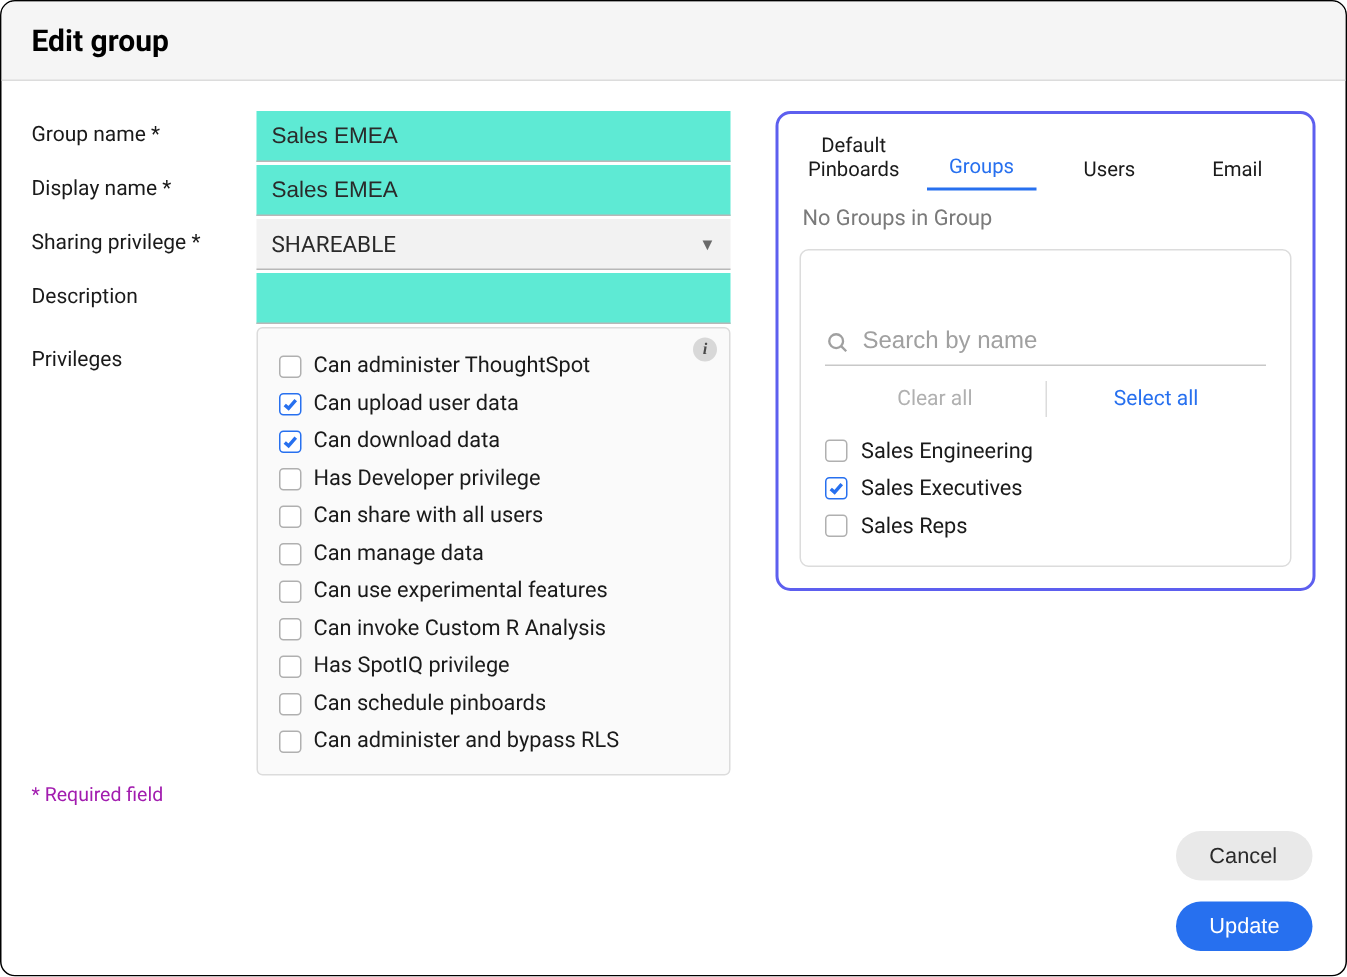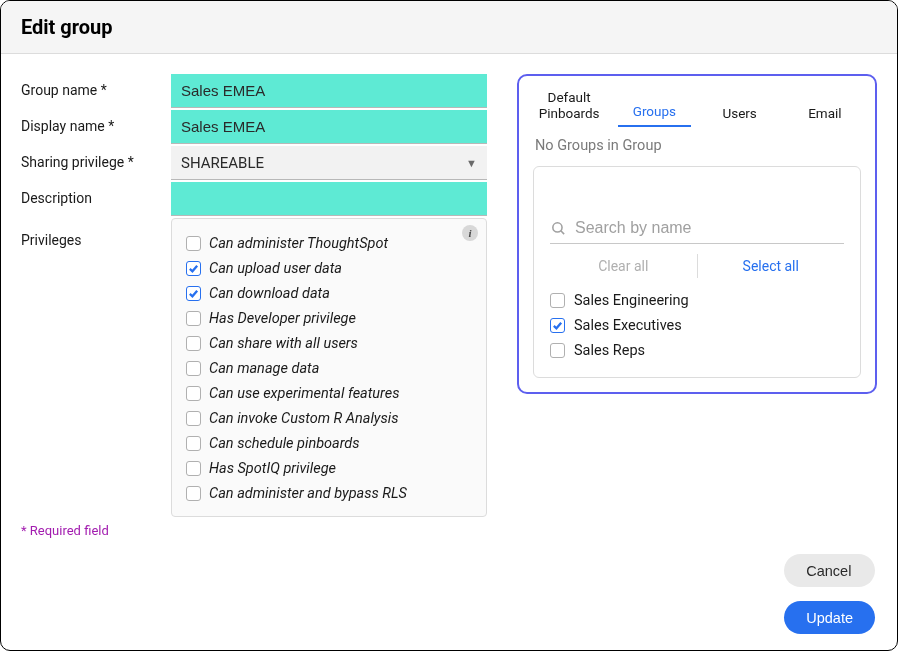--- a/index.html
+++ b/index.html
@@ -106,23 +106,22 @@
   font-size: 11px;
   font-family: Georgia, serif;
   font-style: italic;
   display: flex;
   align-items: center;
   justify-content: center;
   font-weight: bold;
 }
 .check-row {
   display: flex;
-  align-items: center;
+  align-items: flex-end;
   padding: 4px 0;
-  font-style: italic;
 }
 .check-row label {
   font-size: 14.5px;
   color: #1a1a1a;
   margin-left: 8px;
 }
 .checkbox {
   width: 15px;
   height: 15px;
   border: 1.5px solid #b0b0b0;
@@ -350,25 +349,25 @@
               <div class="check-row">
                 <span class="checkbox"></span>
                 <label>Can use experimental features</label>
               </div>
               <div class="check-row">
                 <span class="checkbox"></span>
                 <label>Can invoke Custom R Analysis</label>
               </div>
               <div class="check-row">
                 <span class="checkbox"></span>
+                <label>Has SpotIQ privilege</label>
+              </div>
+              <div class="check-row">
+                <span class="checkbox"></span>
                 <label>Can schedule pinboards</label>
-              </div>
-              <div class="check-row">
-                <span class="checkbox"></span>
-                <label>Has SpotIQ privilege</label>
               </div>
               <div class="check-row">
                 <span class="checkbox"></span>
                 <label>Can administer and bypass RLS</label>
               </div>
             </div>
         </div>
       </div>
 
       <div class="required-note">* Required field</div>

